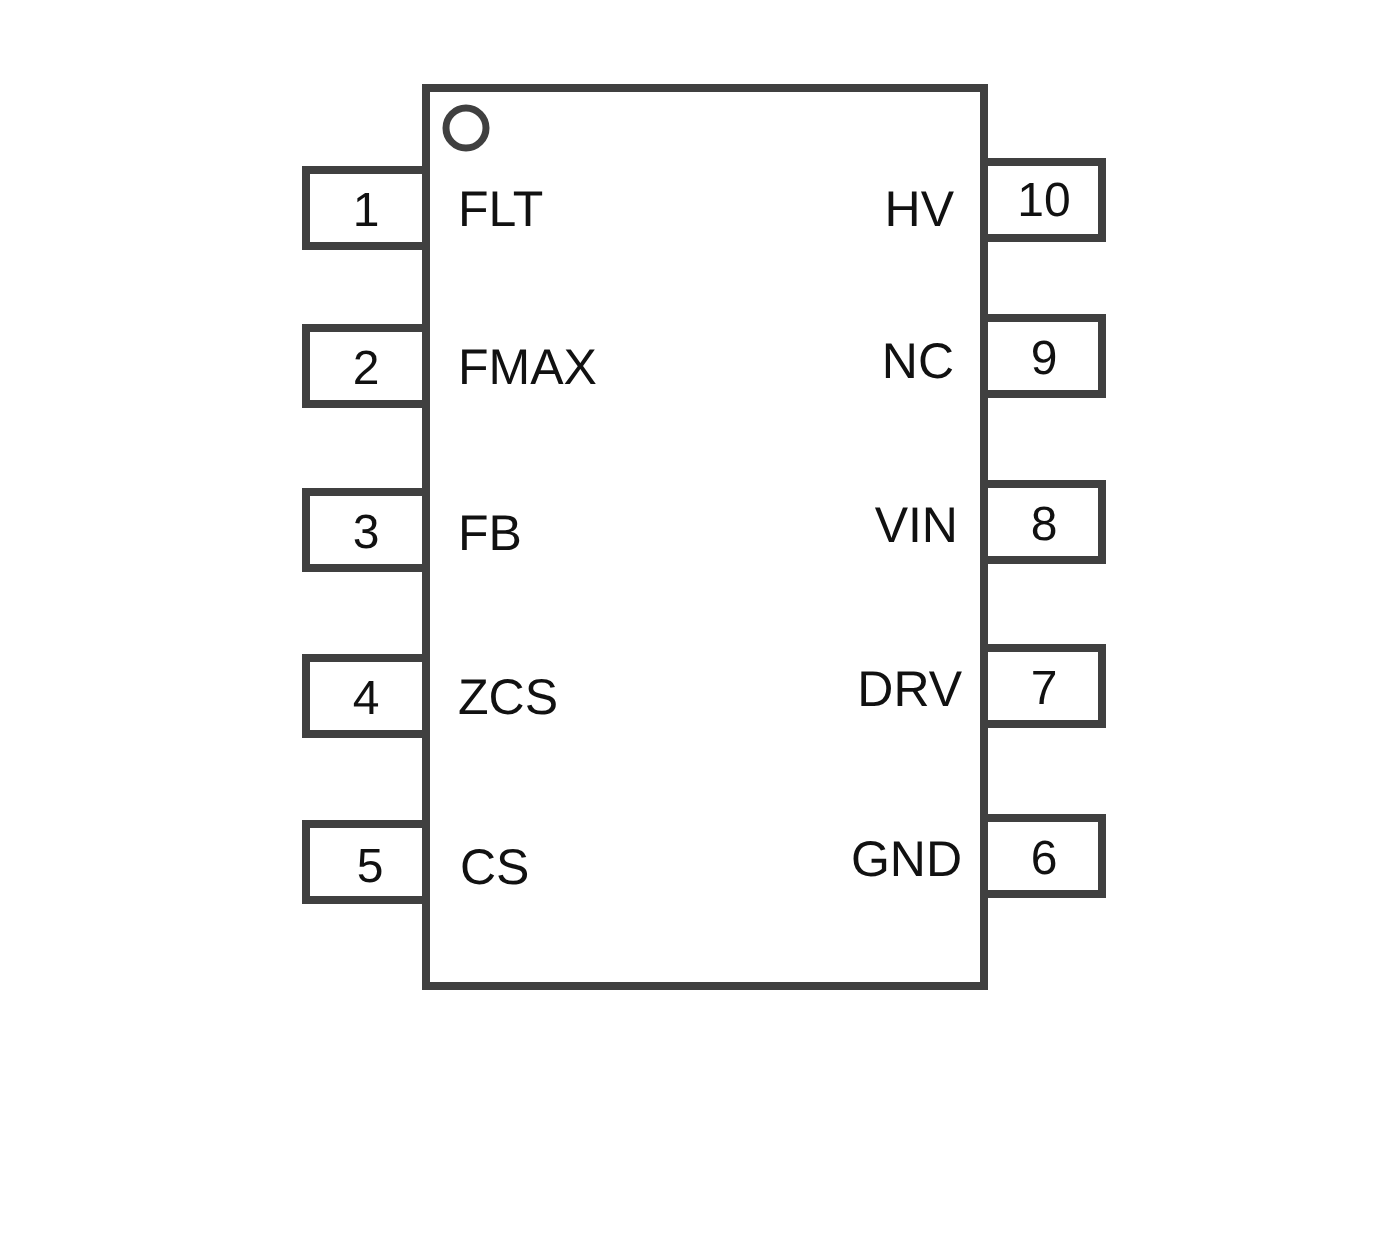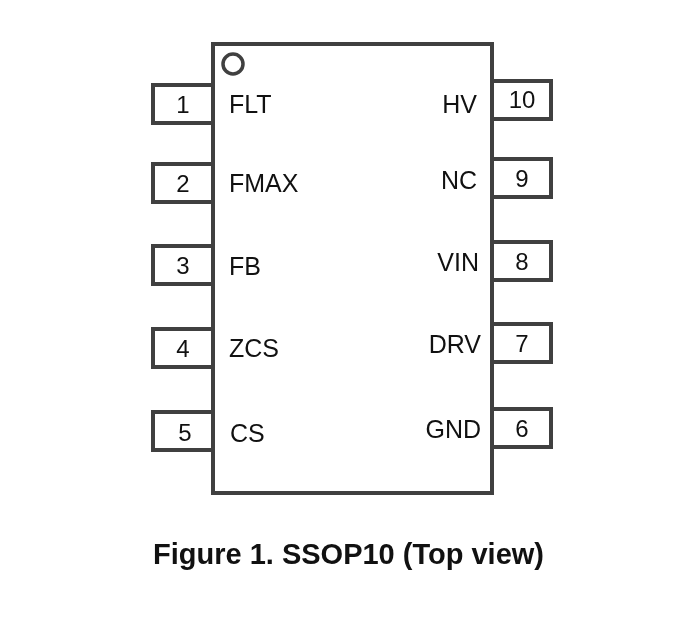--- a/index.html
+++ b/index.html
@@ -70,14 +70,13 @@
       <text class="pin-num" x="522" y="352" text-anchor="middle">7</text>
       <text class="pin-label" x="481" y="353" text-anchor="end">DRV</text>
     </g>
     <g>
       <rect x="492" y="409" width="59" height="38" fill="#fff" stroke="#404040" stroke-width="4"></rect>
       <text class="pin-num" x="522" y="437" text-anchor="middle">6</text>
       <text class="pin-label" x="481" y="438" text-anchor="end">GND</text>
     </g>
   </svg>
 
-  <div class="caption">Figure 1. SSOP10 (Top view)</div>
 </div>
 
 </body></html>

